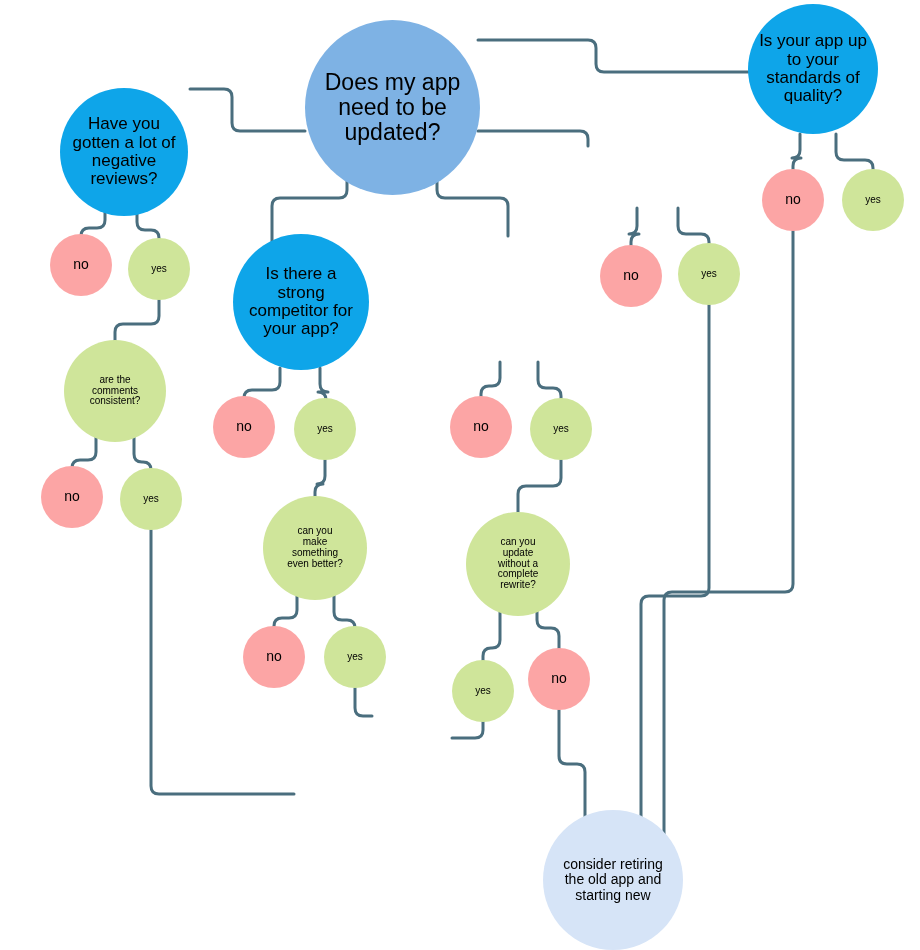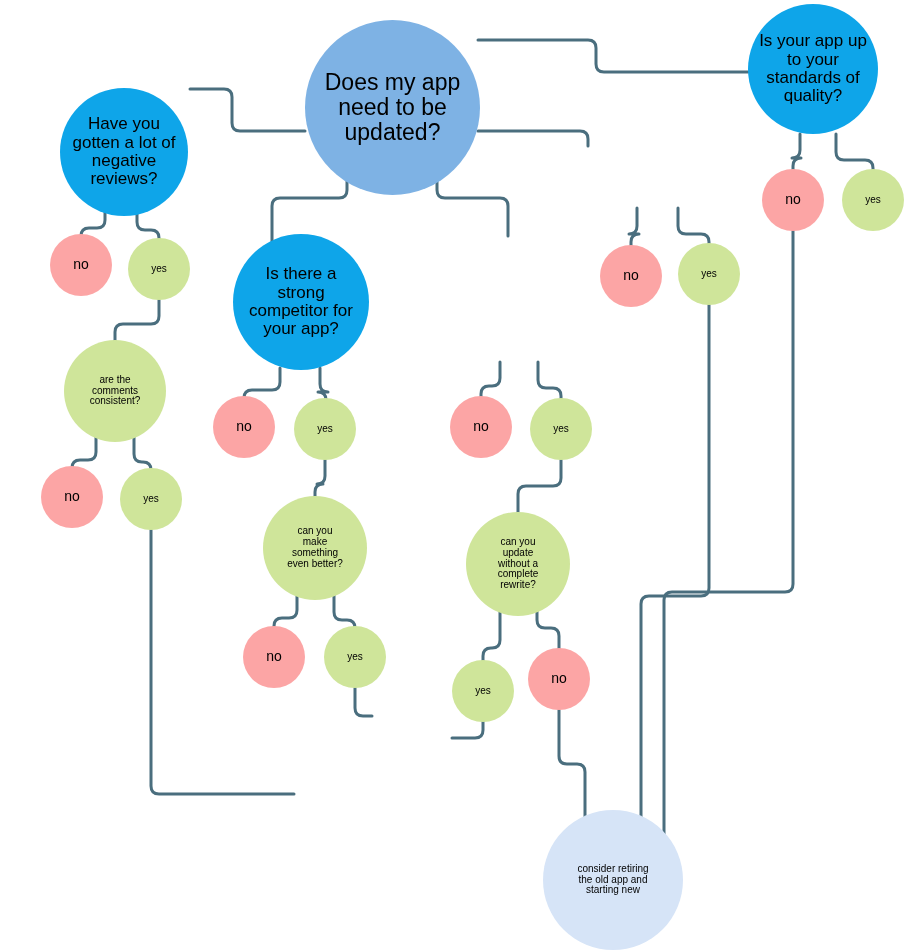--- a/index.html
+++ b/index.html
@@ -40,21 +40,21 @@
   .node .label {
     display: block;
     white-space: pre-line;
   }
   .n-root    { background: #7EB2E4; font-size: 23px; }
   .n-q       { background: #0ea5e9; font-size: 17px; }
   .n-sub     { background: #CFE59A; font-size: 10px; }
   .n-yes     { background: #CFE59A; font-size: 10px; }
   .n-no      { background: #fca5a5; font-size: 14px; }
   .n-final   { background: #CCCCF8; font-size: 20px; }
-  .n-retire  { background: #D6E4F7; font-size: 10px; }
+  .n-retire  { background: #D6E4F7; font-size: 14px; }
 </style>
 </head>
 <body>
 
 <div id="canvas">
 
   <svg id="edges" viewBox="0 0 920 950" xmlns="http://www.w3.org/2000/svg">
     <g fill="none" stroke="#4A6E7E" stroke-width="3" stroke-linecap="round" stroke-linejoin="round">
 
       <path d="M 305,131 L 240,131 Q 232,131 232,123 L 232,97 Q 232,89 224,89 L 190,89"></path>

